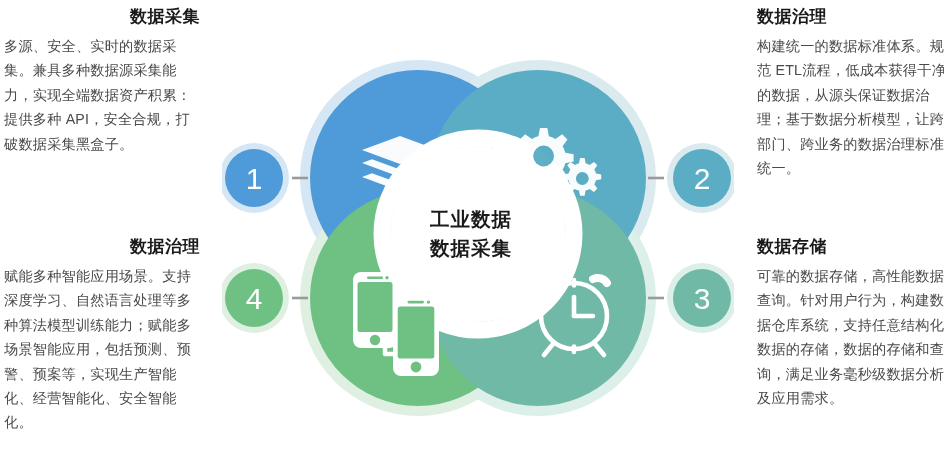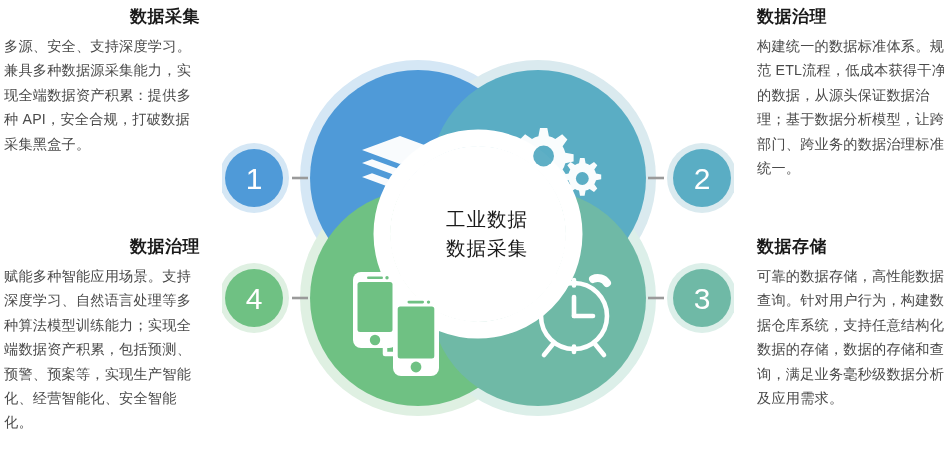--- a/index.html
+++ b/index.html
@@ -60,50 +60,50 @@
     height: 402px;
   }
   #diagram svg {
     display: block;
     width: 512px;
     height: 402px;
   }
 
   .center-label {
     position: absolute;
-    left: 204px;
+    left: 188px;
     top: 160px;
     width: 122px;
     height: 84px;
     display: flex;
     flex-direction: column;
     align-items: center;
     justify-content: center;
     font-size: 19.5px;
-    font-weight: normal;
+    font-weight: bold;
     color: #1a1a1a;
     line-height: 1.48;
     letter-spacing: 1px;
     text-align: center;
     pointer-events: none;
   }
 </style>
 </head>
 <body>
 
 <div id="root">
 
   <div class="textblock align-left" id="tb-collect">
     <div class="tb-title align-right-title">数据采集</div>
-    <div class="tb-body">多源、安全、支持深度学习。兼具多种数据源采集能力，实现全端数据资产积累：提供多种 API，安全合规，打破数据采集黑盒子。</div>
+    <div class="tb-body">多源、安全、实时的数据采集。兼具多种数据源采集能力，实现全端数据资产积累：提供多种 API，安全合规，打破数据采集黑盒子。</div>
   </div>
 
   <div class="textblock align-left" id="tb-intel">
     <div class="tb-title align-right-title">数据治理</div>
-    <div class="tb-body">赋能多种智能应用场景。支持深度学习、自然语言处理等多种算法模型训练能力；实现全端数据资产积累，包括预测、预警、预案等，实现生产智能化、经营智能化、安全智能化。</div>
+    <div class="tb-body">赋能多种智能应用场景。支持深度学习、自然语言处理等多种算法模型训练能力；赋能多场景智能应用，包括预测、预警、预案等，实现生产智能化、经营智能化、安全智能化。</div>
   </div>
 
   <div class="textblock align-left" id="tb-govern">
     <div class="tb-title">数据治理</div>
     <div class="tb-body">构建统一的数据标准体系。规范 ETL流程，低成本获得干净的数据，从源头保证数据治理；基于数据分析模型，让跨部门、跨业务的数据治理标准统一。</div>
   </div>
 
   <div class="textblock align-left" id="tb-store">
     <div class="tb-title">数据存储</div>
     <div class="tb-body">可靠的数据存储，高性能数据查询。针对用户行为，构建数据仓库系统，支持任意结构化数据的存储，数据的存储和查询，满足业务毫秒级数据分析及应用需求。</div>

